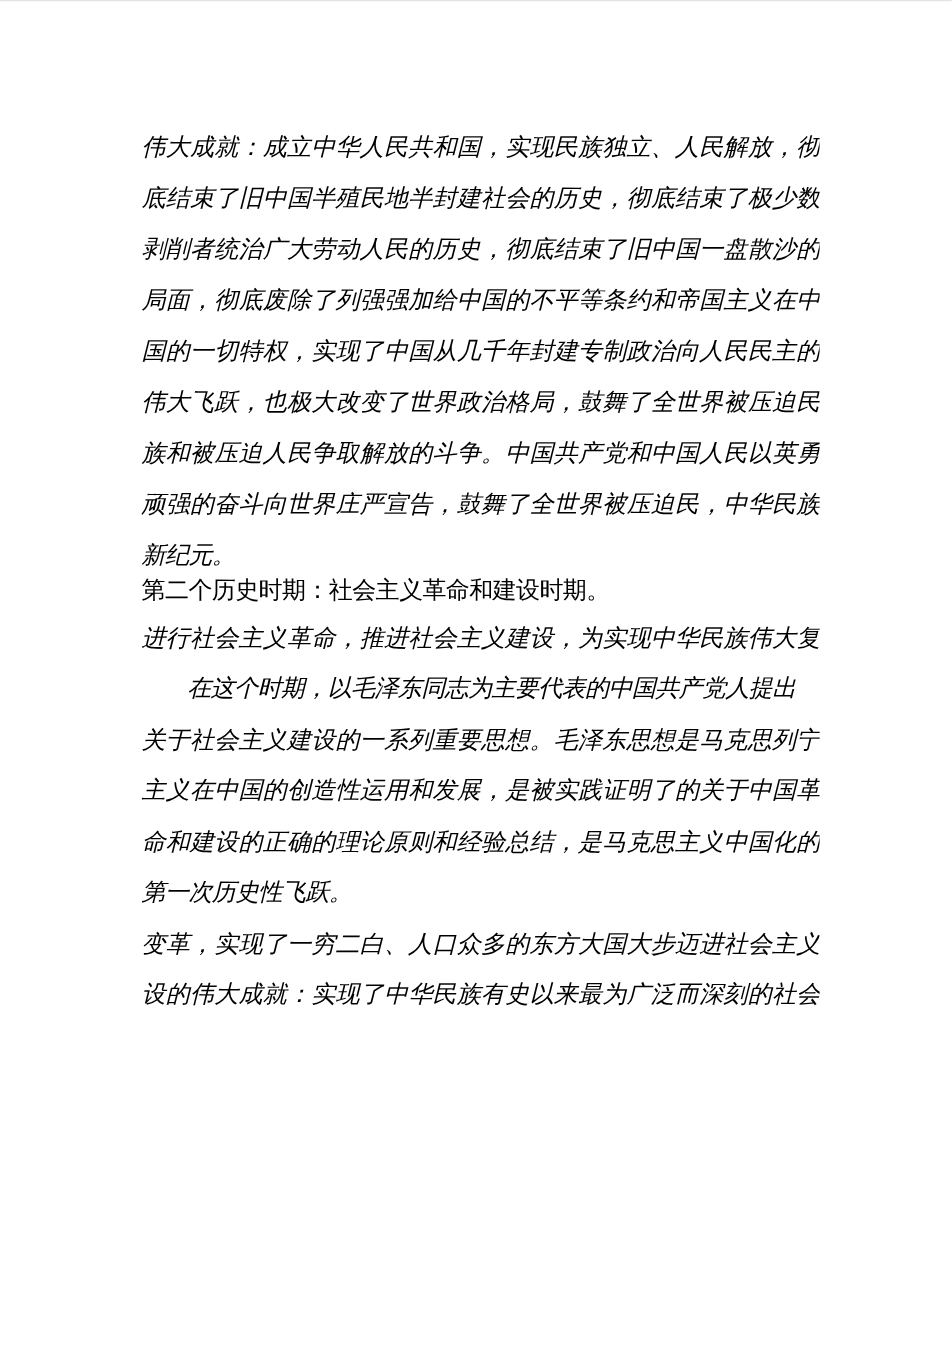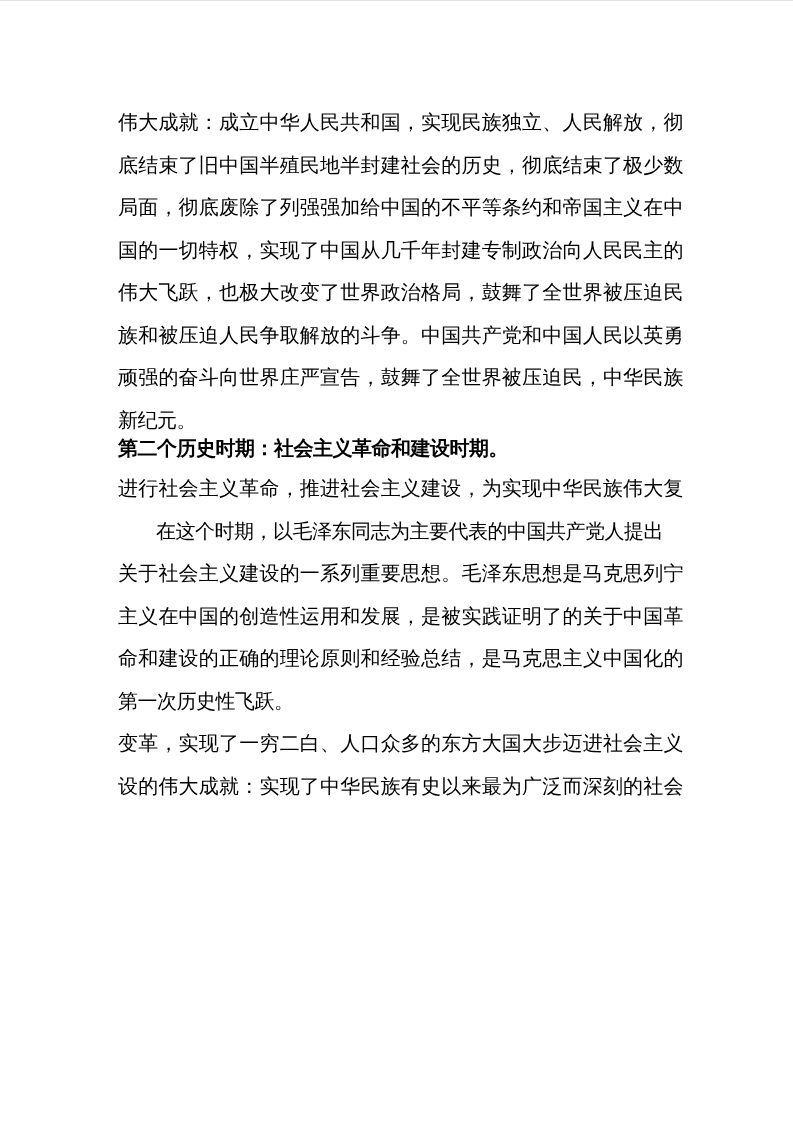--- a/index.html
+++ b/index.html
@@ -28,46 +28,48 @@
 
   .para { margin: 0; padding: 0; }
 
   .line {
     height: 42.5px;
     line-height: 42.5px;
     overflow: hidden;
     text-align: justify;
     text-align-last: justify;
     white-space: normal;
+    font-style: italic;
   }
 
   
   .line.endp { text-align-last: auto; }
 
   
   .line.indent { text-indent: 38px; text-align-last: auto; }
 
   .heading {
     height: 38px;
     line-height: 38px;
     margin-top: -12px;
-    font-weight: bold;
+    font-weight: normal;
     text-align: left;
     overflow: hidden;
   }
 </style>
 </head>
 <body>
 
 <div class="page">
   <div class="content">
 
     <div class="para">
       <div class="line">伟大成就：成立中华人民共和国，实现民族独立、人民解放，彻</div>
       <div class="line">底结束了旧中国半殖民地半封建社会的历史，彻底结束了极少数</div>
+      <div class="line">剥削者统治广大劳动人民的历史，彻底结束了旧中国一盘散沙的</div>
       <div class="line">局面，彻底废除了列强强加给中国的不平等条约和帝国主义在中</div>
       <div class="line">国的一切特权，实现了中国从几千年封建专制政治向人民民主的</div>
       <div class="line">伟大飞跃，也极大改变了世界政治格局，鼓舞了全世界被压迫民</div>
       <div class="line">族和被压迫人民争取解放的斗争。中国共产党和中国人民以英勇</div>
       <div class="line">顽强的奋斗向世界庄严宣告，鼓舞了全世界被压迫民，中华民族</div>
       <div class="line endp">新纪元。</div>
     </div>
 
     <div class="heading">第二个历史时期：社会主义革命和建设时期。</div>
 

